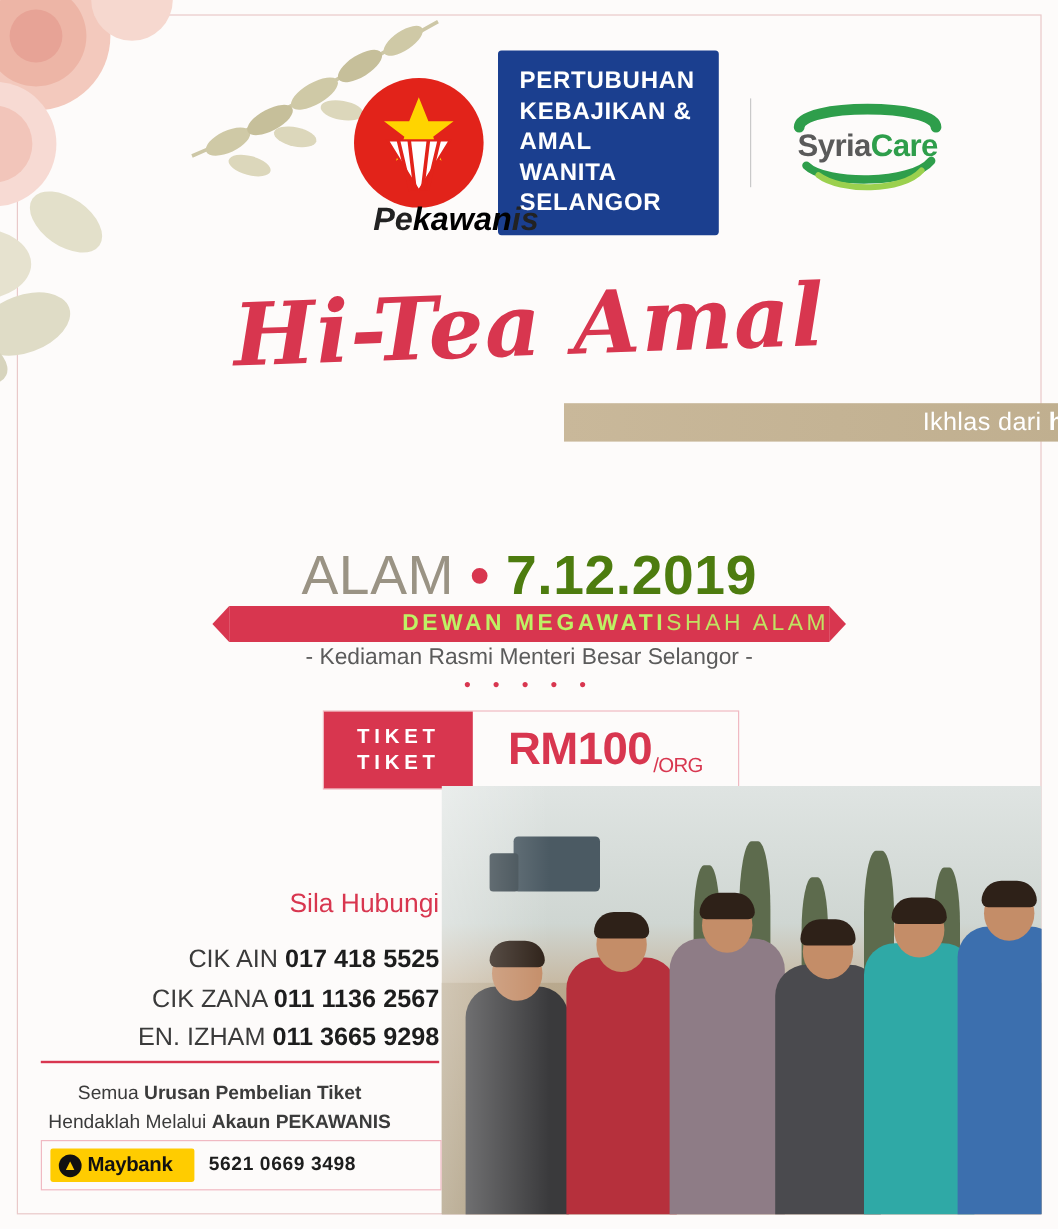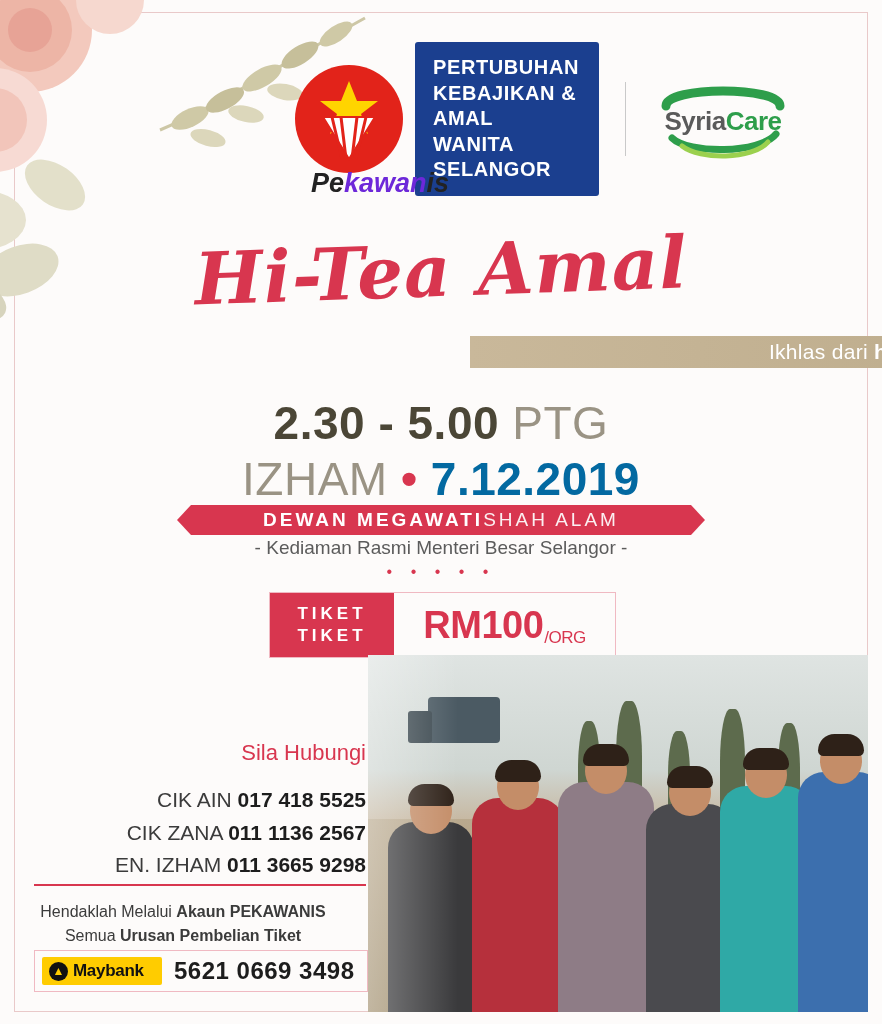--- a/index.html
+++ b/index.html
@@ -49,21 +49,21 @@
   .syria-logo{position:relative;width:150px;height:86px;}
   .syria-text{
     position:absolute;left:0;top:30px;width:150px;text-align:center;
     font-size:26px;font-weight:bold;color:#5a5a5a;letter-spacing:-0.5px;
   }
   .syria-text .care{color:#2e9e4b;}
   .pekawanis{
     position:absolute;left:295px;top:140px;width:170px;text-align:center;
     font-size:27px;font-style:italic;font-weight:bold;color:#222;
   }
-  .pekawanis .k{color:#6d28d9;}
+  .pekawanis .k{color:#000000;}
 
   
   .title{
     position:absolute;left:0;top:228px;width:882px;text-align:center;
     font-family:"DejaVu Serif", serif;
     font-style:italic;font-weight:bold;
     font-size:72px;color:#d8364f;letter-spacing:1px;
     transform:rotate(-2deg);
   }
 
@@ -81,28 +81,28 @@
   
   .timeline{
     position:absolute;left:0;top:396px;width:882px;text-align:center;
     font-size:46px;color:#9a9384;letter-spacing:.5px;
   }
   .timeline b{color:#4b4636;font-weight:bold;}
   .dateline{
     position:absolute;left:0;top:452px;width:882px;text-align:center;
     font-size:46px;color:#9a9384;letter-spacing:.5px;
   }
-  .dateline b{color:#0369a1;font-weight:bold;}
+  .dateline b{color:#4d7c0f;font-weight:bold;}
   .dot-sep{color:#d8364f;font-weight:bold;}
 
   
   .ribbon{
     position:absolute;left:191px;top:505px;width:500px;height:30px;
-    background:#d8364f;color:#ffffff;
-    display:flex;align-items:center;justify-content:center;
+    background:#d8364f;color:#bef264;
+    display:flex;align-items:center;justify-content:flex-end;
     font-size:19px;font-weight:bold;letter-spacing:3px;
   }
   .ribbon span.light{font-weight:normal;opacity:.92;}
   .ribbon:before,.ribbon:after{
     content:"";position:absolute;top:0;width:0;height:0;
     border-top:15px solid transparent;border-bottom:15px solid transparent;
   }
   .ribbon:before{left:-14px;border-right:14px solid #d8364f;}
   .ribbon:after{right:-14px;border-left:14px solid #d8364f;}
   .venue-sub{
@@ -173,21 +173,21 @@
   .bank-logo{
     margin-left:7px;width:120px;height:28px;background:#ffcc00;border-radius:2px;
     display:flex;align-items:center;
   }
   .bank-logo .tiger{
     width:19px;height:19px;border-radius:50%;background:#111;margin:0 5px 0 7px;
     display:flex;align-items:center;justify-content:center;color:#ffcc00;font-size:12px;
   }
   .bank-logo .bname{font-size:17px;font-weight:bold;color:#111;letter-spacing:-.3px;}
   .bank-acc{
-    margin-left:12px;font-size:24px;font-weight:bold;color:#1d1d1d;letter-spacing:.5px;
+    margin-left:12px;font-size:16px;font-weight:bold;color:#1d1d1d;letter-spacing:.5px;
   }
 </style>
 </head>
 <body>
 
 <div class="poster">
 
   <div class="inner-border"></div>
 
   <svg class="floral floral-tl" viewBox="0 0 300 360">
@@ -254,26 +254,23 @@
   </div>
 
   <div class="title">Hi-Tea Amal</div>
 
   <div class="tagline-wrap">
     <div class="tagline">
       <span>Ikhlas dari </span><b>hati</b><span class="heart">♥</span>
     </div>
   </div>
 
-  <div class="timeline">
-    <b>2.30</b><b> - </b><b>5.00</b><span> PTG</span>
-  </div>
 
   <div class="dateline">
-    <span>IZHAM </span><span class="dot-sep">•</span><b> 7.12.2019</b>
+    <span>ALAM </span><span class="dot-sep">•</span><b> 7.12.2019</b>
   </div>
 
   <div class="ribbon">
     <span>DEWAN MEGAWATI</span>
       <span class="light"> SHAH ALAM</span>
   </div>
   <div class="venue-sub">- Kediaman Rasmi Menteri Besar Selangor -</div>
   <div class="dots">• • • • •</div>
 
   <div class="price-box">
@@ -332,24 +329,24 @@
     </div>
     <div>
       <span class="nm">EN. IZHAM </span><span class="num">011 3665 9298</span>
     </div>
   </div>
 
   <div class="sep-line"></div>
 
   <div class="note">
     <div>
+      <span>Semua </span><b>Urusan Pembelian Tiket</b>
+    </div>
+    <div>
       <span>Hendaklah Melalui </span><b>Akaun PEKAWANIS</b>
-    </div>
-    <div>
-      <span>Semua </span><b>Urusan Pembelian Tiket</b>
     </div>
   </div>
 
   <div class="bank-box">
     <div class="bank-logo">
       <div class="tiger">▲</div>
       <div class="bname">Maybank</div>
     </div>
     <div class="bank-acc">5621 0669 3498</div>
   </div>

